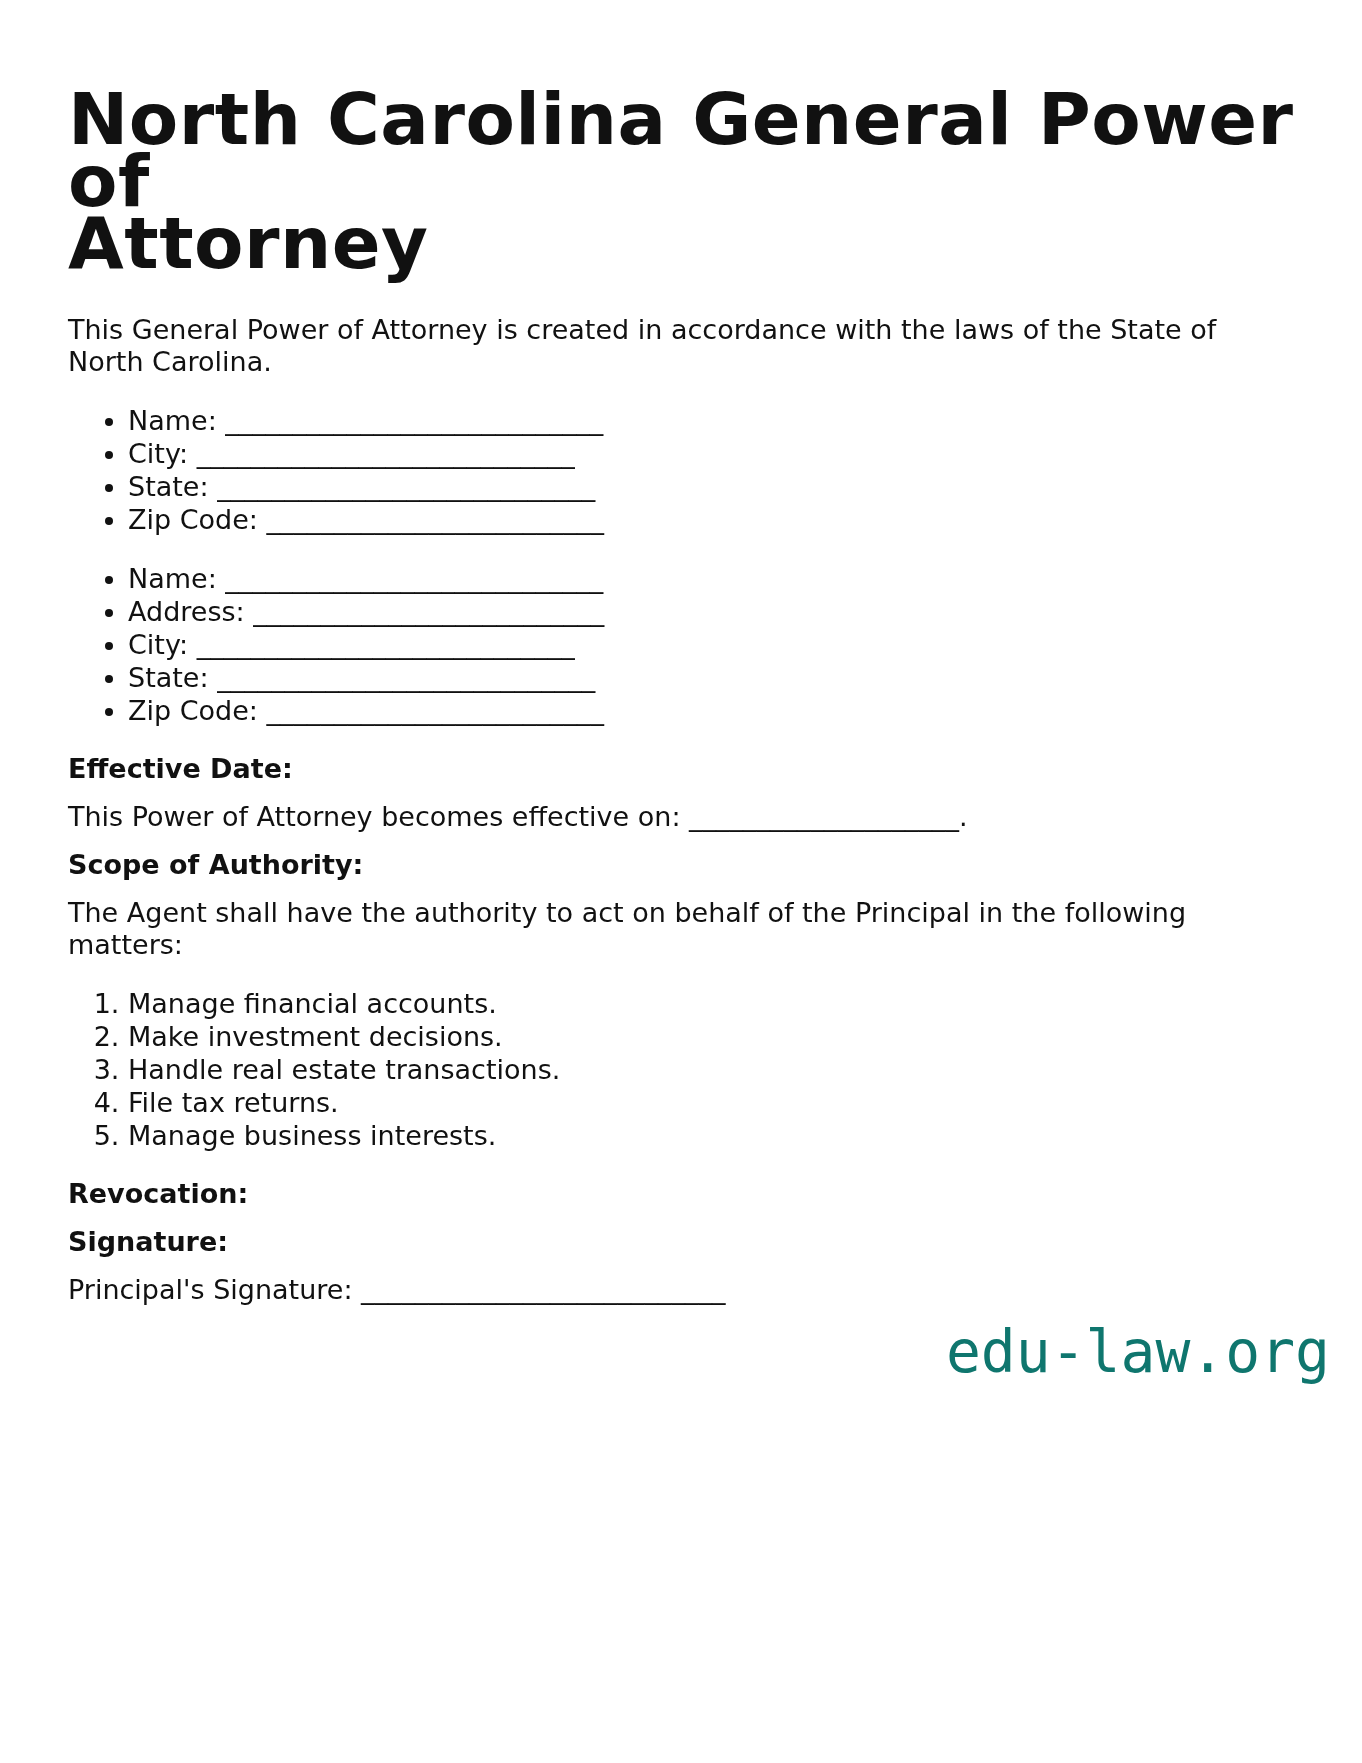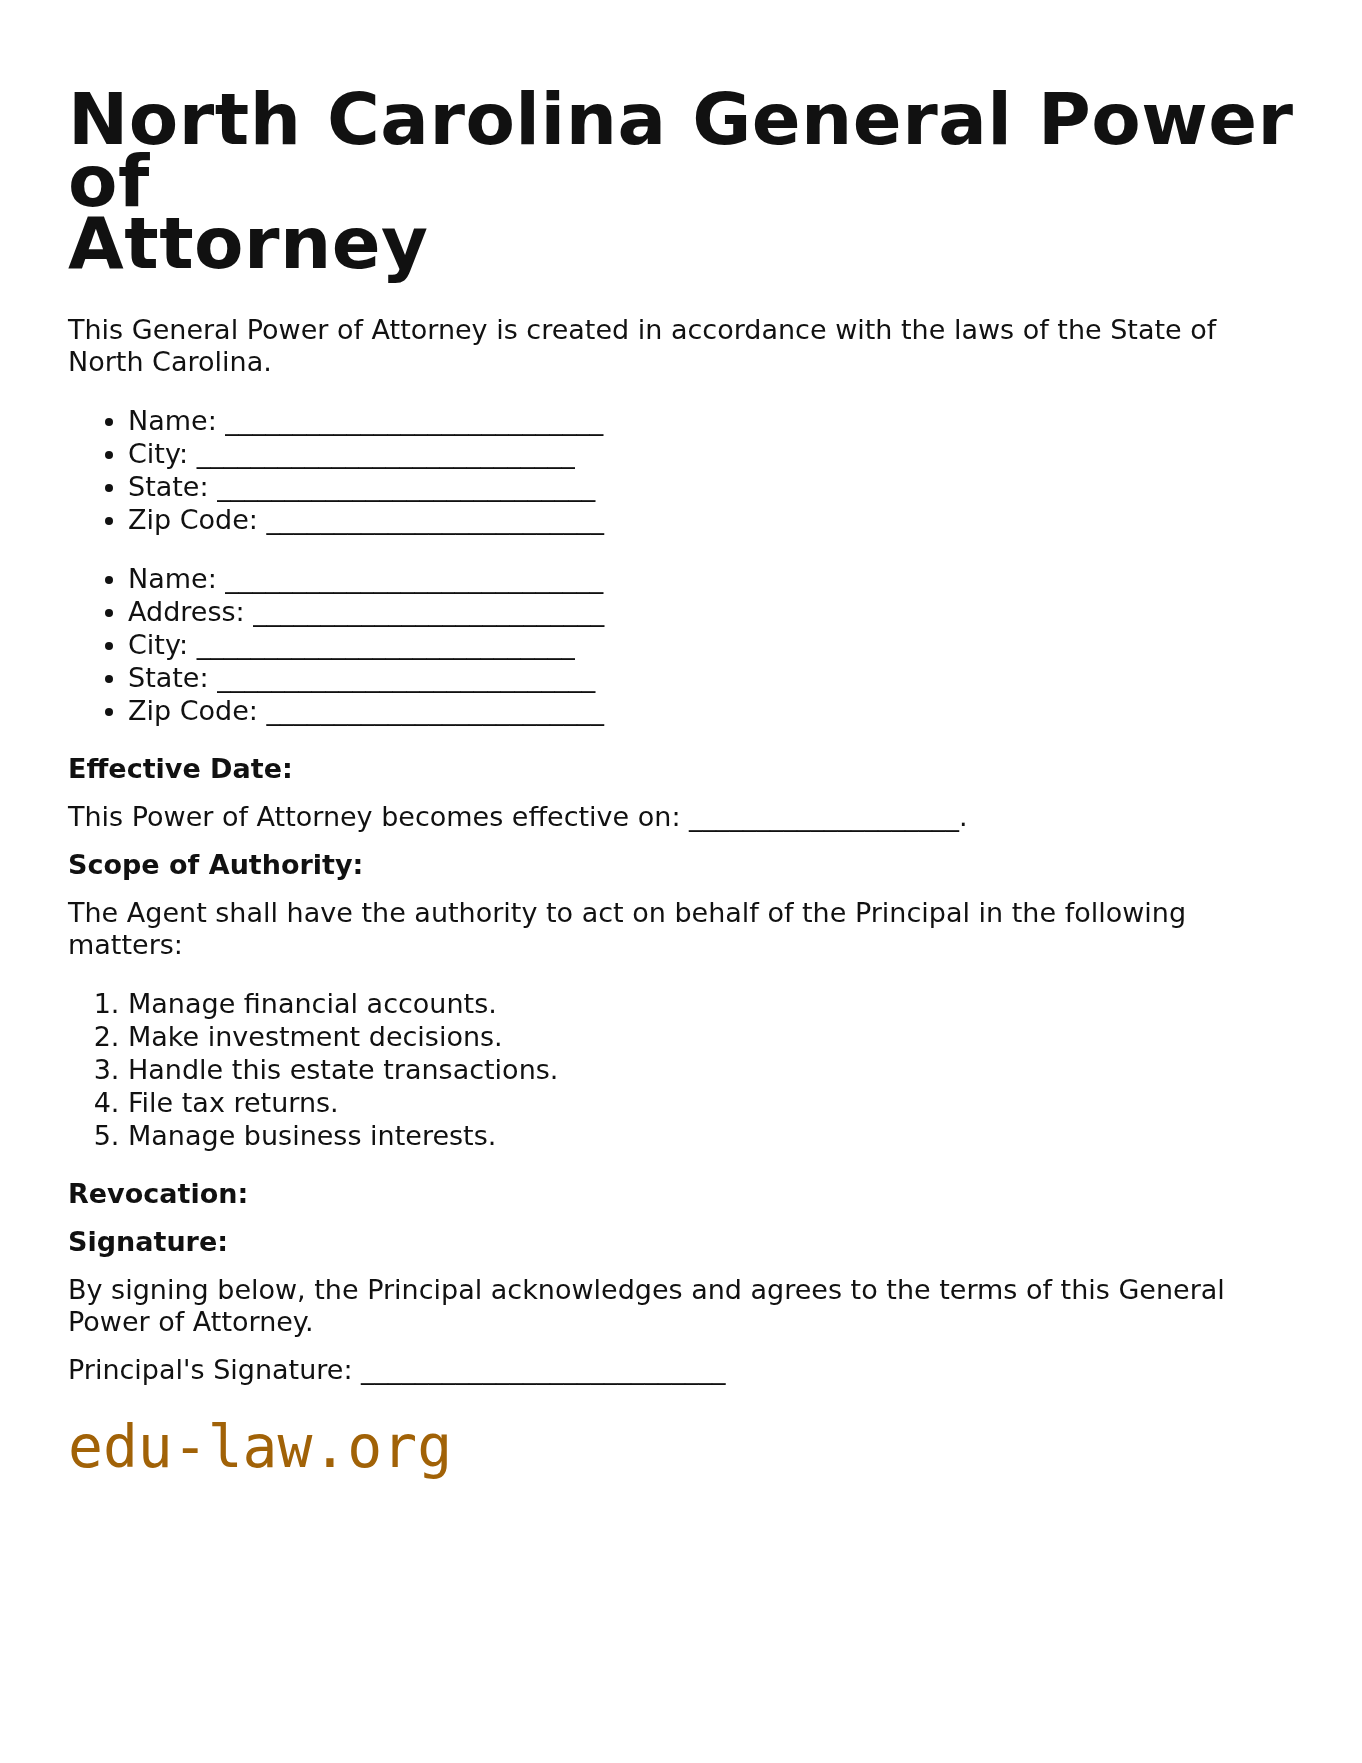--- a/index.html
+++ b/index.html
@@ -26,26 +26,27 @@
   .heading { font-weight: 700; }
   ul.field-list, ol.authority-list {
     margin: 26px 0;
     padding-left: 60px;
   }
   ul.field-list li, ol.authority-list li {
     line-height: 33px;
   }
   .uline { white-space: nowrap; }
   .watermark {
-    margin-top: 31px;
+    margin-top: 16px;
     margin-right: -36px;
+    text-align: right;
     font-family: "DejaVu Sans Mono", "Liberation Mono", monospace;
     font-size: 58px;
     line-height: 60px;
-    color: #a16207;
+    color: #0f766e;
   }
 </style>
 </head>
 <body>
 
 <main>
 
   <h1 class="doc-title">North Carolina General Power of
 Attorney</h1>
 
@@ -74,31 +75,29 @@
   <p><span>This Power of Attorney becomes effective on: </span><span class="uline">____________________</span><span>.</span></p>
 
   <p class="heading">Scope of Authority:</p>
 
   <p class="para">The Agent shall have the authority to act on behalf of the Principal in the following
 matters:</p>
 
   <ol class="authority-list">
     <li>Manage financial accounts.</li>
     <li>Make investment decisions.</li>
-    <li>Handle this estate transactions.</li>
+    <li>Handle real estate transactions.</li>
     <li>File tax returns.</li>
     <li>Manage business interests.</li>
   </ol>
 
   <p class="heading">Revocation:</p>
 
 
   <p class="heading">Signature:</p>
 
-  <p class="para">By signing below, the Principal acknowledges and agrees to the terms of this General
-Power of Attorney.</p>
 
   <p><span>Principal's Signature: </span><span class="uline">___________________________</span></p>
 
 
   <div class="watermark">edu-law.org</div>
 
 </main>
 
 </body></html>

